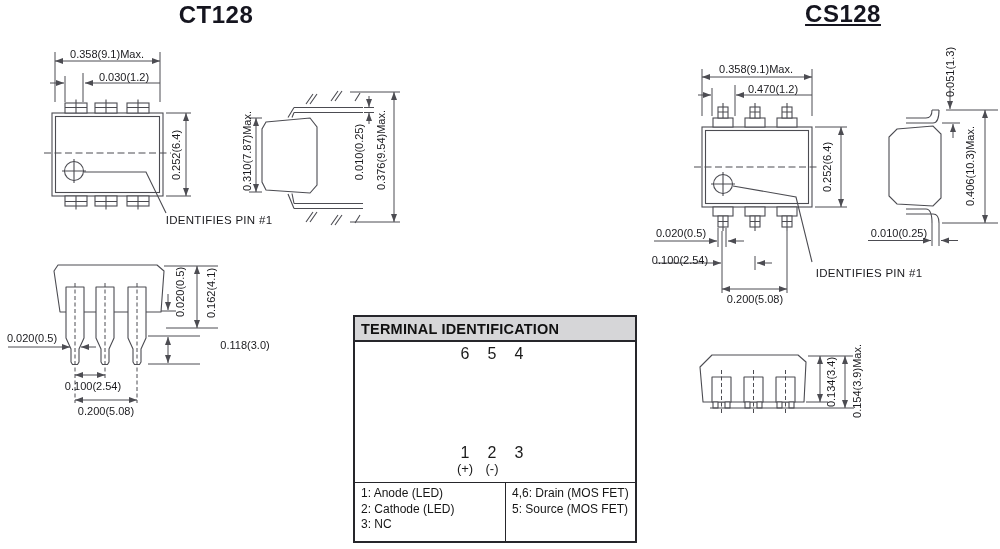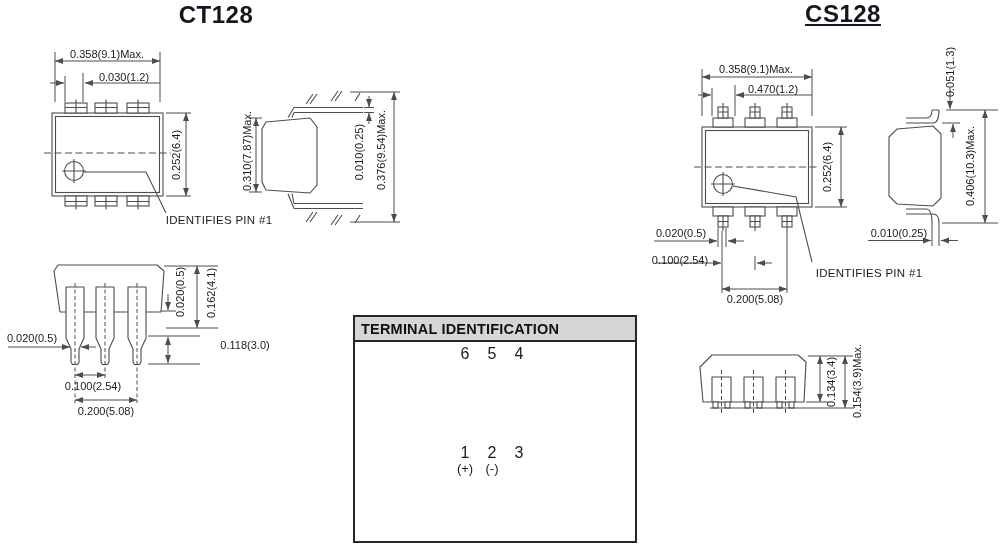--- a/index.html
+++ b/index.html
@@ -247,20 +247,31 @@
   <div class="lbl" style="left:755px;top:299px;">0.200(5.08)</div>
   <div class="lbl note" style="left:853px;top:274px;">IDENTIFIES PIN #1</div>
   <div class="lbl v" style="left:950px;top:72px;">0.051(1.3)</div>
   <div class="lbl v" style="left:970px;top:166px;">0.406(10.3)Max.</div>
   <div class="lbl" style="left:899px;top:233px;">0.010(0.25)</div>
   <div class="lbl v" style="left:831px;top:382px;">0.134(3.4)</div>
   <div class="lbl v" style="left:857px;top:381px;">0.154(3.9)Max.</div>
 
   <div id="termbox">
     <div id="termhead">TERMINAL IDENTIFICATION</div>
+    <div id="termlegend">
+      <div class="legcol left">
+        <div>1: Anode (LED)</div>
+        <div>2: Cathode (LED)</div>
+        <div>3: NC</div>
+      </div>
+      <div class="legcol right">
+        <div>4,6: Drain (MOS FET)</div>
+        <div>5: Source (MOS FET)</div>
+      </div>
+    </div>
   </div>
 
   <div class="pinnum" style="left:465px;top:354px;">6</div>
   <div class="pinnum" style="left:492px;top:354px;">5</div>
   <div class="pinnum" style="left:519px;top:354px;">4</div>
   <div class="pinnum" style="left:465px;top:453px;">1</div>
   <div class="pinnum" style="left:492px;top:453px;">2</div>
   <div class="pinnum" style="left:519px;top:453px;">3</div>
   <div class="pol" style="left:465px;top:468px;">(+)</div>
   <div class="pol" style="left:492px;top:468px;">(-)</div>

